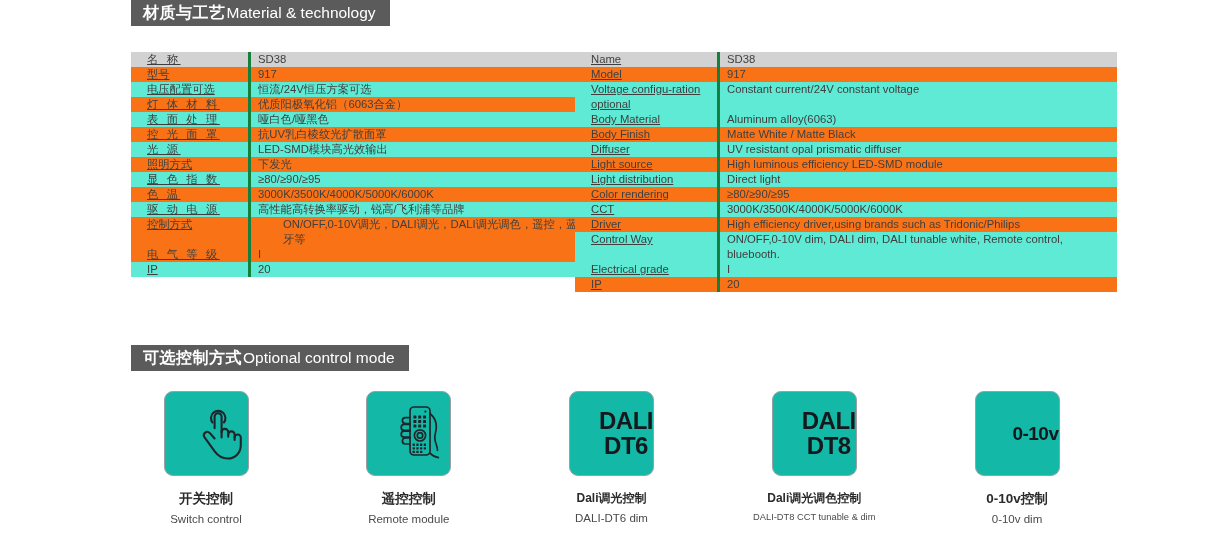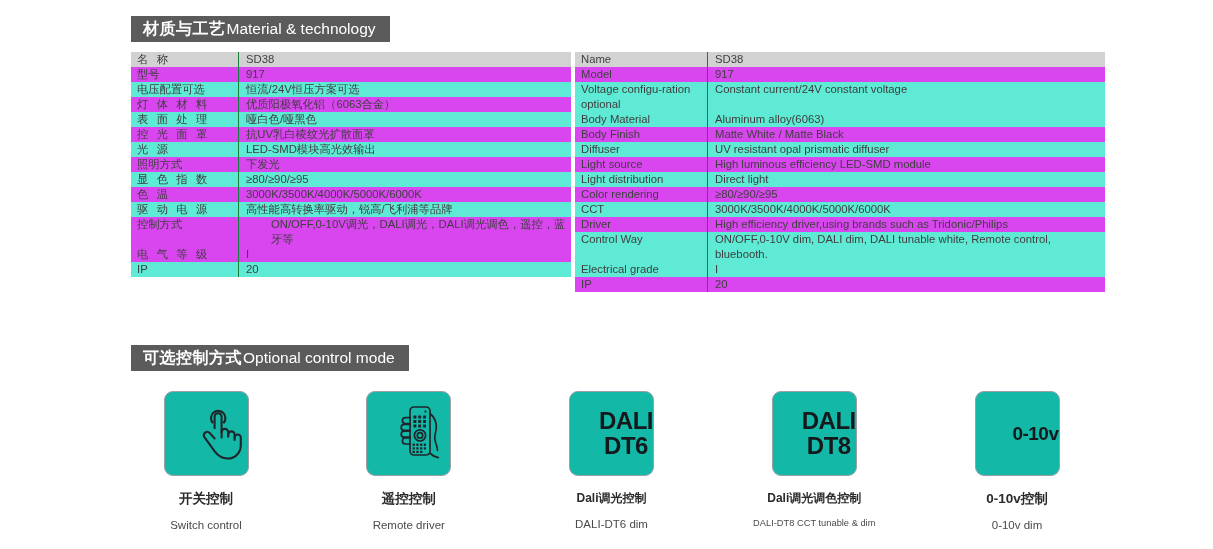--- a/index.html
+++ b/index.html
@@ -29,48 +29,49 @@
     font-weight:bold;
     letter-spacing:0.5px;
   }
   .section-bar .en{
     color:#ffffff;
     font-size:15.5px;
     font-weight:normal;
     margin-left:1px;
   }
 
-  #bar-material{ left:131px; top:16px; }
+  #bar-material{ left:131px; top:0; }
   #bar-control{ left:131px; top:345px; }
 
   
   .spec-table{
     position:absolute;
     border-collapse:collapse;
     table-layout:fixed;
     font-size:11.3px;
   }
   .spec-table td{
     padding:0 0 0 0;
     vertical-align:top;
     line-height:15px;
     height:15px;
     color:#3f3f3f;
   }
   .spec-table td.k{
-    padding-left:6px;
-    border-right:1px solid #15803d;
+    padding-left:16px;
+    border-right:3px solid #15803d;
     white-space:normal;
+    text-decoration:underline;
   }
   .spec-table td.v{
     padding-left:7px;
   }
   .spec-table tr.shade-dark td{ background:#d2d2d2; }
   .spec-table tr.shade td{ background:#5eead4; }
-  .spec-table tr.plain td{ background:#d946ef; }
+  .spec-table tr.plain td{ background:#f97316; }
 
   
   .spread{ letter-spacing:2.6px; }
 
   #table-cn{ left:131px; top:52px; width:427px; }
   #table-cn td.k{ width:101px; }
   #table-cn td.v{ width:325px; }
 
   #table-en{ left:575px; top:52px; width:517px; }
   #table-en td.k{ width:126px; }
@@ -110,21 +111,21 @@
   .dali .txt{ font-size:24px; }
   .volt .txt{ font-size:19px; }
   .mode-cn{
     margin-top:14px;
     font-size:13.5px;
     color:#2b2b2b;
     font-weight:bold;
     white-space:nowrap;
   }
   .mode-en{
-    margin-top:11px;
+    margin-top:5px;
     font-size:11.5px;
     color:#4a4a4a;
     white-space:nowrap;
   }
   .mode-en.small{ font-size:9.3px; }
   .mode-cn.small{ font-size:12px; }
 </style>
 </head>
 <body>
 
@@ -307,21 +308,21 @@
       </g>
       <path d="M20 14.6h-4.6a3 3 0 0 0 0 6H20"></path>
       <path d="M20 21.4h-5.8a3 3 0 0 0 0 6H20"></path>
       <path d="M20 28.2h-5.8a3 3 0 0 0 0 6H20"></path>
       <path d="M20 35h-4.6a3 3 0 0 0 0 6H20"></path>
       <path d="M40 10.5c3.6 3 6.3 7.6 6.3 13.2 0 4.6-1.5 7.1-1.5 11.2 0 4.6 2.7 7.6 2.7 12.4"></path>
       <path d="M40 50.2c2.4 2.6 5.4 4 8.4 4.4"></path>
     </svg>
       </div>
       <div class="mode-cn">遥控控制</div>
-      <div class="mode-en">Remote driver</div>
+      <div class="mode-en">Remote module</div>
     </div>
     <div class="mode">
       <div class="mode-box dali">
         <div class="txt">
           <div>DALI</div>
           <div>DT6</div>
         </div>
       </div>
       <div class="mode-cn small">Dali调光控制</div>
       <div class="mode-en">DALI-DT6 dim</div>

